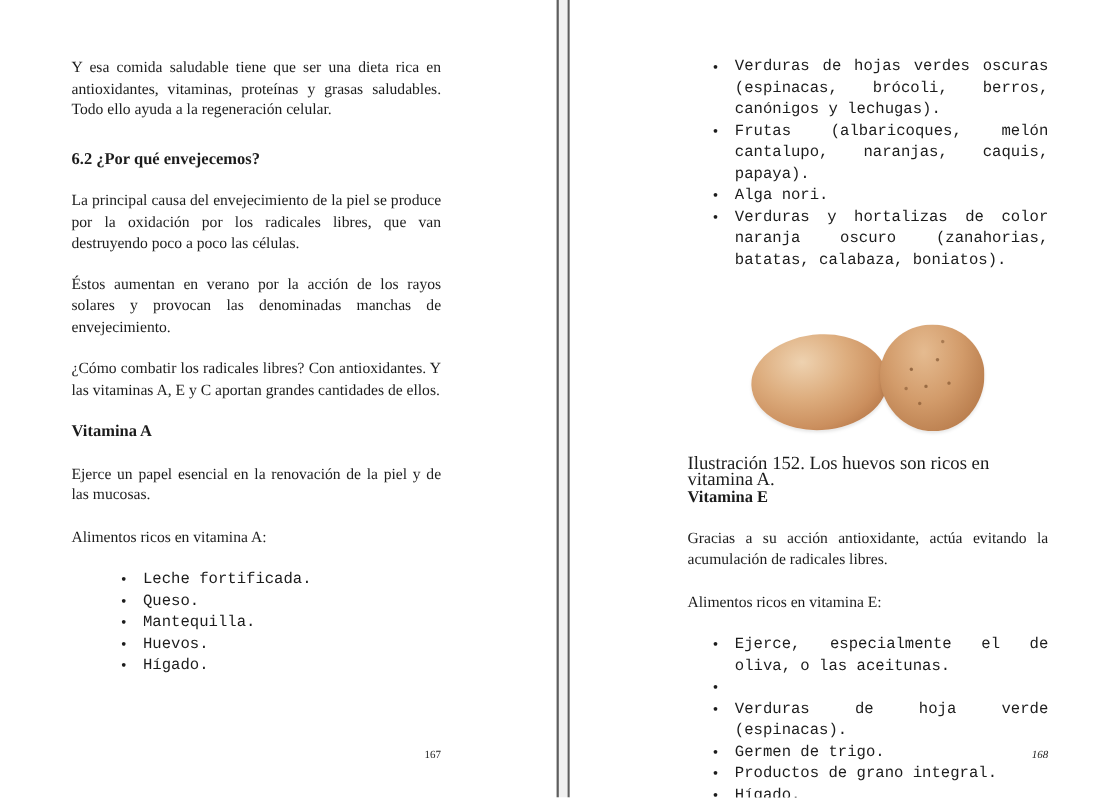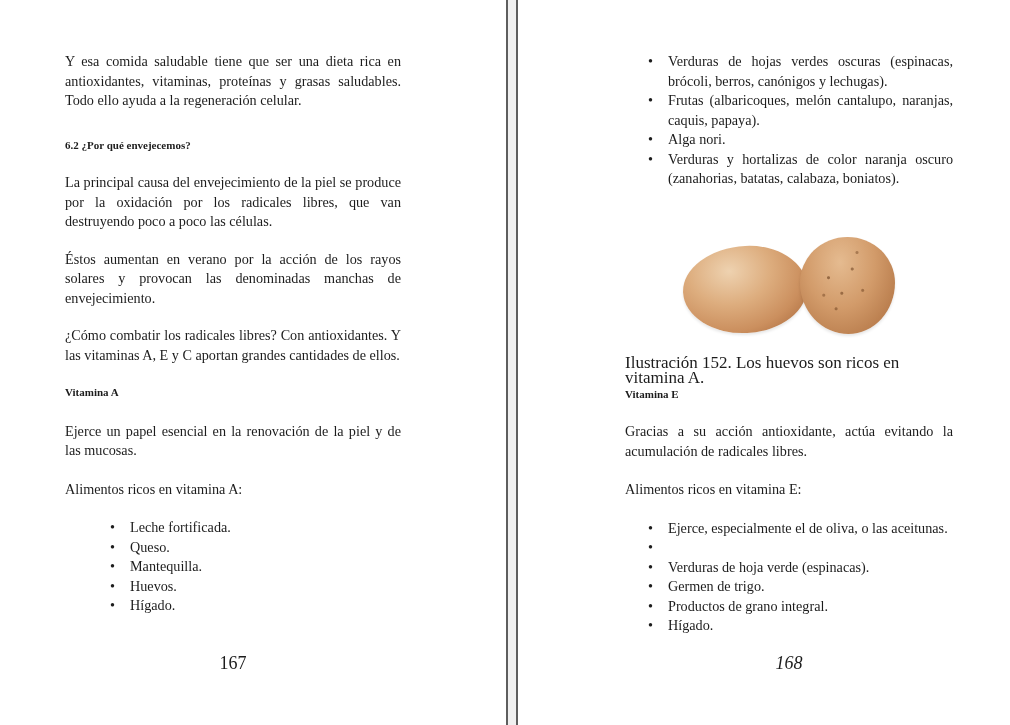--- a/index.html
+++ b/index.html
@@ -15,32 +15,32 @@
     position:absolute;left:506px;top:0;width:8px;height:725px;
     background:#f0f0f0;border-left:2px solid #5e5e5e;border-right:2px solid #5e5e5e;
   }
   .column{position:absolute;top:52px;}
   #left-col{left:65px;width:336px;}
   #right-col{left:107px;width:328px;}
   .para{
     font-size:14.2px;line-height:19.5px;text-align:justify;margin:0;
   }
   .heading{
-    font-size:11px;line-height:19.5px;font-weight:bold;text-align:left;margin:0;
+    font-size:15px;line-height:19.5px;font-weight:bold;text-align:left;margin:0;
   }
   .mb18{margin-bottom:18px;}
   .mb19{margin-bottom:19px;}
   .mb25{margin-bottom:25px;}
   .mb13{margin-bottom:13px;}
   .bullet-list{margin:0;padding:0;list-style:none;}
   .bullet-item{display:flex;font-size:14.2px;line-height:19.5px;}
   .bullet-marker{flex:0 0 20px;text-align:left;}
   .indent-left .bullet-marker{margin-left:45px;}
   .indent-right .bullet-marker{margin-left:23px;}
-  .bullet-text{flex:1;text-align:justify;}
+  .bullet-text{flex:1;text-align:justify;font-family:Liberation Mono, monospace;}
   .eggs{width:212px;height:98px;margin:48px auto 20px;position:relative;}
   .egg{position:absolute;}
   .egg-left{
     left:0;top:9px;width:124px;height:87px;
     border-radius:52% 48% 50% 50% / 50% 50% 50% 50%;
     transform:rotate(-3deg);
     background:
       radial-gradient(ellipse at 38% 28%, #eed2b0 0%, #ddad7e 38%, #cb8f5e 68%, #ab6c3f 93%, #8f5830 100%);
     box-shadow:0 2px 3px rgba(0,0,0,0.10);
   }
@@ -55,21 +55,21 @@
       radial-gradient(circle at 38% 74%, rgba(92,50,18,.45) 0 1px, transparent 2px),
       radial-gradient(circle at 60% 16%, rgba(92,50,18,.4) 0 1px, transparent 2px),
       radial-gradient(circle at 25% 60%, rgba(92,50,18,.4) 0 1px, transparent 2px),
       radial-gradient(ellipse at 42% 26%, #e5bb90 0%, #d29b6a 45%, #ba7e4e 78%, #9b6139 97%);
     box-shadow:0 2px 3px rgba(0,0,0,0.10);
   }
   .caption{
     font-size:17px;line-height:15px;text-align:left;margin:0;
   }
   .page-number{
-    position:absolute;top:653px;font-size:18px;text-align:center;
+    position:absolute;top:681px;font-size:10px;text-align:right;
   }
   #left-page .page-number{left:65px;width:336px;}
   #right-page .page-number{left:107px;width:328px;font-style:italic;}
 </style>
 </head>
 <body>
 
 <div class="page" id="left-page">
   <div class="column" id="left-col">
     <p class="para mb25">Y esa comida saludable tiene que ser una dieta rica en antioxidantes, vitaminas, proteínas y grasas saludables. Todo ello ayuda a la regeneración celular.</p>

